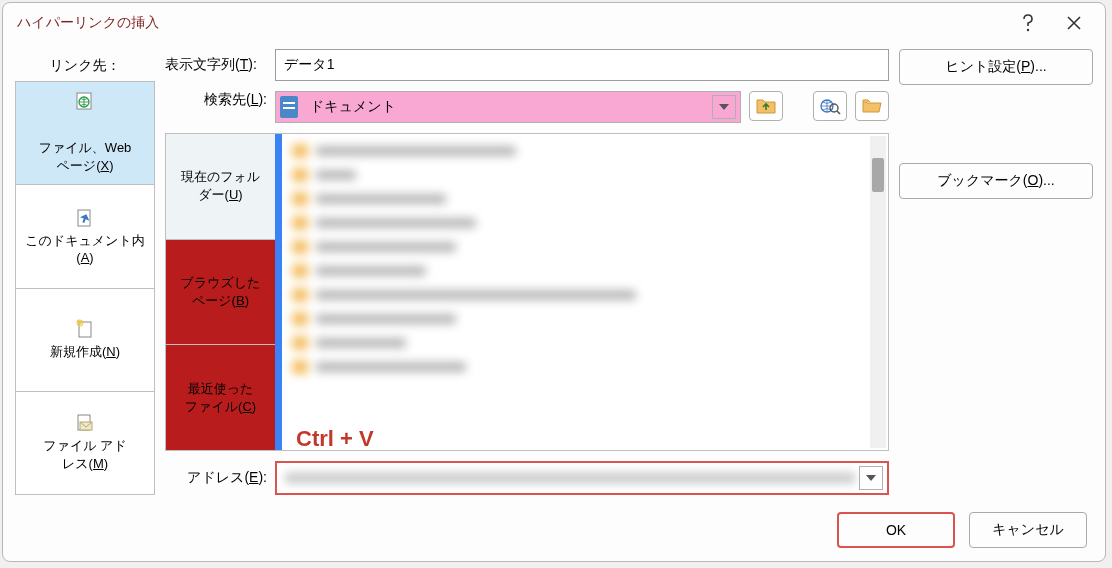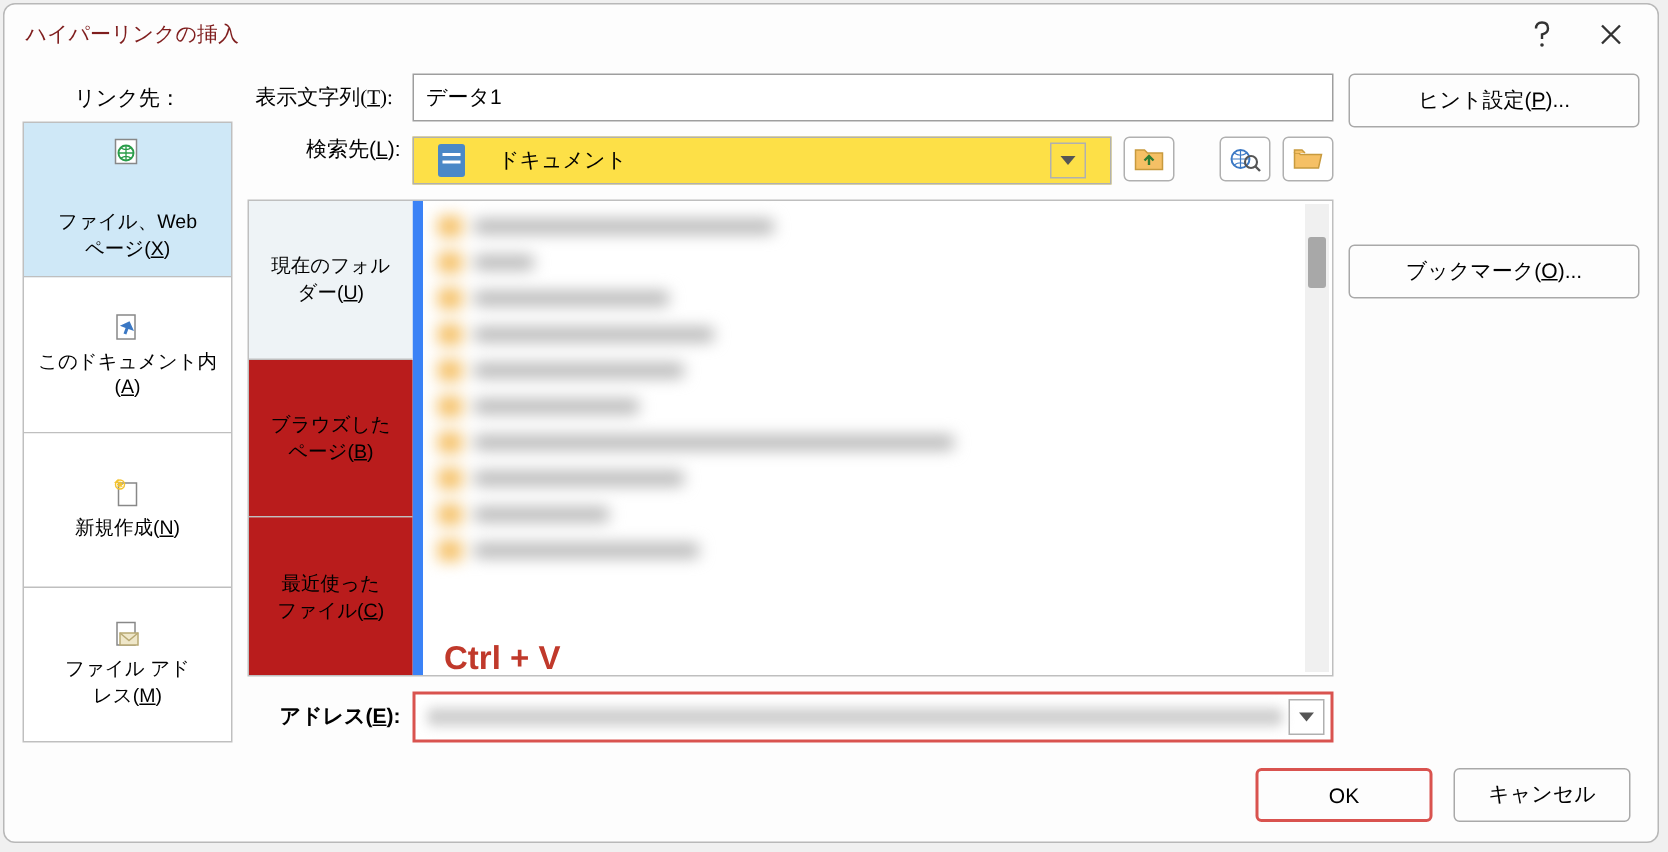--- a/index.html
+++ b/index.html
@@ -90,23 +90,22 @@
       flex-direction: column;
       gap: 10px;
     }
     .formrow {
       display: flex;
       align-items: center;
       gap: 8px;
     }
     .formrow label {
       width: 102px;
-      text-align: center;
-      font-size: 14px;
-      font-family: Liberation Serif, serif;
+      text-align: left;
+      font-size: 14px;
     }
     .textinput {
       flex: 1;
       height: 32px;
       border: 1px solid #9e9e9e;
       padding: 0 8px;
       font-size: 14px;
       font-family: inherit;
       background: #fff;
     }
@@ -117,25 +116,25 @@
     }
     .lookrow label {
       width: 102px;
       text-align: right;
       font-size: 14px;
     }
     .lookcombo {
       flex: 1;
       height: 32px;
       border: 1px solid #b0b0b0;
-      background: #fde047;
-      display: flex;
-      align-items: center;
-      padding: 0 16px;
-      gap: 22px;
+      background: #f9a8d4;
+      display: flex;
+      align-items: center;
+      padding: 0 4px;
+      gap: 12px;
     }
     .lookcombo .docicon {
       width: 18px; height: 22px;
       background: #4a88c7;
       border-radius: 2px;
       position: relative;
     }
     .lookcombo .docicon::before,
     .lookcombo .docicon::after {
       content: "";
@@ -241,21 +240,20 @@
       font-size: 22px;
       font-weight: 700;
       color: #c0392b;
       letter-spacing: 0;
       pointer-events: none;
     }
     .addrrow {
       display: flex;
       align-items: center;
       gap: 8px;
-      font-weight: bold;
     }
     .addrrow label {
       width: 102px;
       text-align: right;
       font-size: 14px;
     }
     .addrcombo {
       flex: 1;
       height: 34px;
       border: 2px solid #d9534f;

